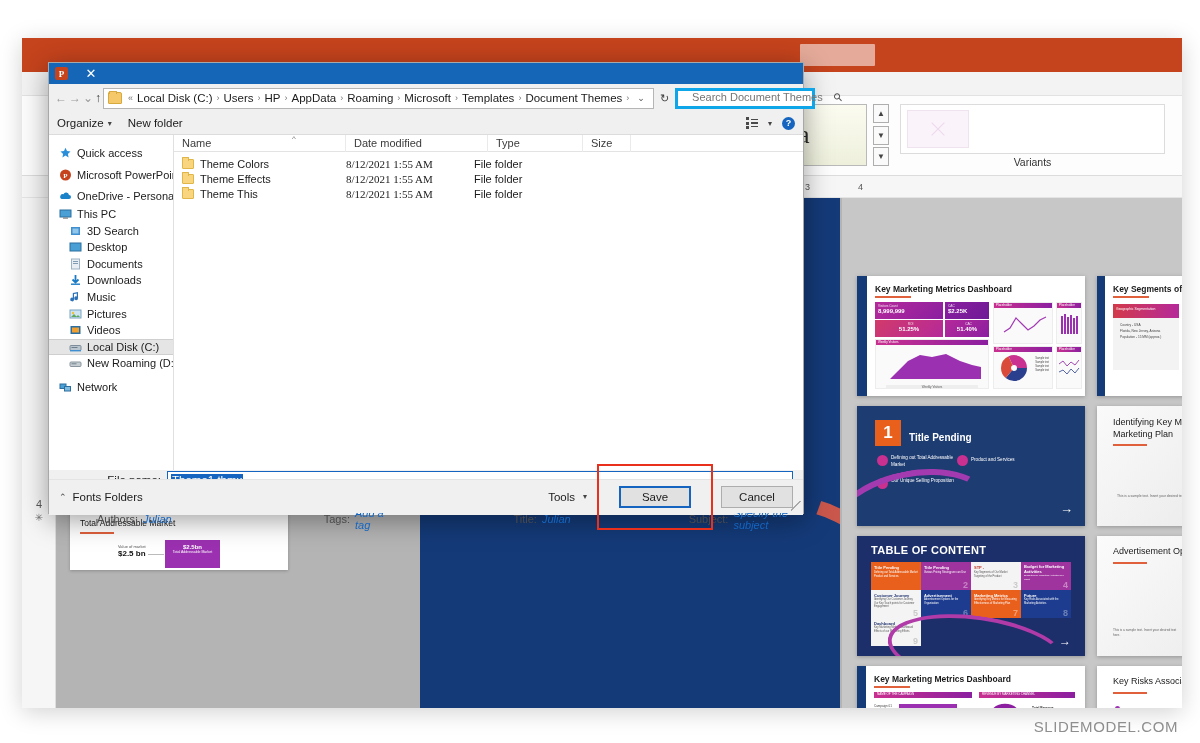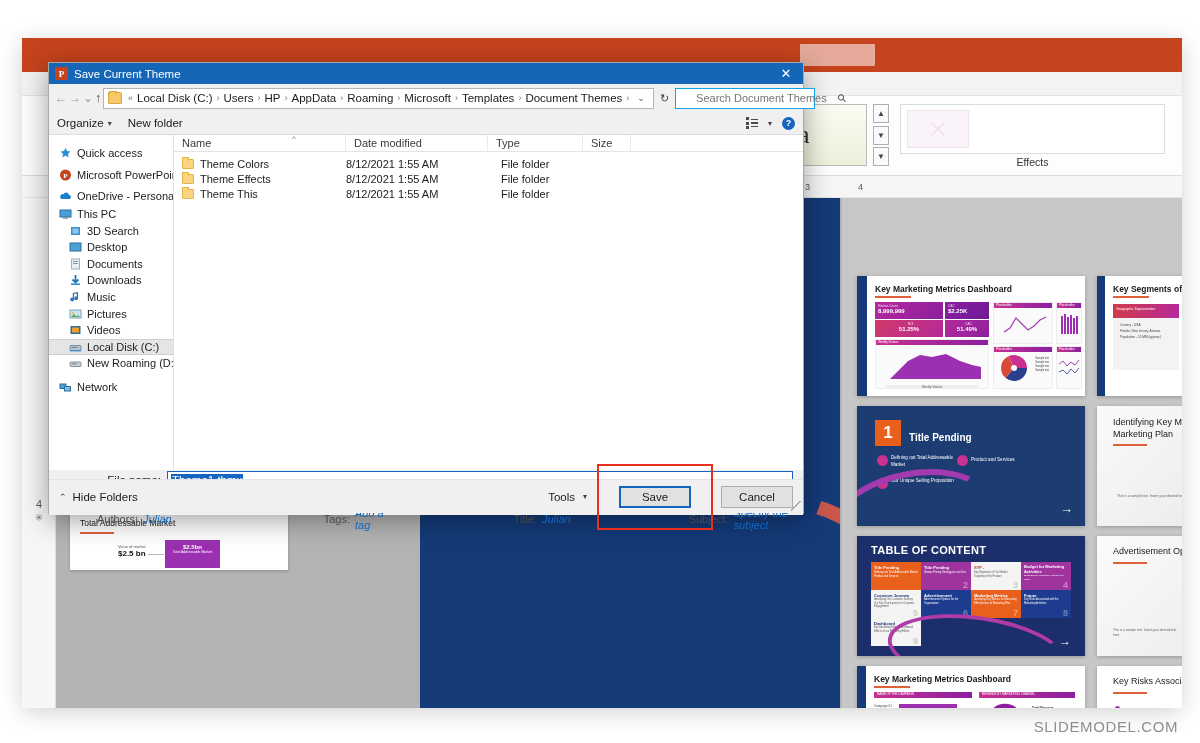--- a/index.html
+++ b/index.html
@@ -199,22 +199,22 @@
     background:#f5c96a; border:1px solid #d8a93f; border-bottom:0; border-radius:1px 1px 0 0;
   }
   .crumb{ padding:0 2px; white-space:nowrap; font-size:11.5px; color:#1b1b1b; }
   .crumb-sep{ color:#767676; padding:0 2px; font-size:9px; }
   .crumb-caret{ margin-left:auto; padding:0 6px; color:#555; font-size:9px; }
   .refresh-btn{
     width:20px; height:21px; display:flex; align-items:center; justify-content:center;
     color:#3a3a3a; font-size:11px; margin-right:4px;
   }
   .searchbox{
-    width:140px; height:21px; background:#fff; border:1px solid #0ea5e9;
-    display:flex; align-items:center; padding:0 20px;
+    width:140px; height:21px; background:#fff; border:3px solid #0ea5e9;
+    display:flex; align-items:flex-start; padding:0 14px;
   }
   .searchbox input{
     flex:1; border:0; outline:0; font-size:11px; color:#6b6b6b;
     font-family:"Liberation Sans",sans-serif; background:transparent;
   }
   .search-glyph{ font-size:11px; color:#555; transform:rotate(-45deg); }
 
   .dlg-toolbar{
     height:23px; background:#f0f0f0; display:flex; align-items:center;
     padding:0 8px; border-bottom:1px solid #dcdcdc; gap:16px;
@@ -247,21 +247,21 @@
 
   .dlg-files{ flex:1; position:relative; background:#fff; }
   .col-head{
     height:17px; display:flex; align-items:center; border-bottom:1px solid #e3e3e3;
     font-size:11px; color:#3b3b3b; position:relative;
   }
   .col-head .c{ padding-left:8px; border-right:1px solid #eaeaea; height:17px; line-height:17px; }
   .sort-arrow{ position:absolute; left:118px; top:-1px; font-size:8px; color:#777; }
   .frow{ height:15.4px; display:flex; align-items:center; font-size:11px; color:#1b1b1b; }
   .frow .fname{ width:172px; display:flex; align-items:center; gap:6px; padding-left:8px;}
-  .frow .fdate{ width:155px; }
+  .frow .fdate{ width:128px;font-family:Liberation Serif, serif; }
   .frow .ftype{ width:95px; }
   .folder-ico{
     width:12px; height:10px; background:#f8d57e; border:1px solid #e0b648;
     border-radius:0 1px 1px 1px; position:relative; flex:0 0 12px;
   }
   .folder-ico:after{
     content:""; position:absolute; left:-1px; top:-3px; width:5px; height:3px;
     background:#f8d57e; border:1px solid #e0b648; border-bottom:0; border-radius:1px 1px 0 0;
   }
 
@@ -338,21 +338,21 @@
       <div class="gallery-scroll">
         <span>▲</span>
         <span>▼</span>
         <span>▼</span>
       </div>
 
       <div class="variants-box">
         <div class="variant-thumb"></div>
 
       </div>
-      <div class="variants-label">Effects</div>
+      <div class="variants-label">Variants</div>
     </div>
 
     <div class="ppt-ruler">
       <div class="ruler-marks">
         <span>0</span>
         <span>1</span>
         <span>2</span>
         <span>3</span>
         <span>4</span>
       </div>
@@ -628,21 +628,20 @@
       </div>
     </div>
   </div>
 
   <div class="watermark">SLIDEMODEL.COM</div>
 
   <div class="dialog">
 
     <div class="dlg-title">
       <span class="ppt-ico">P</span>
-      <span class="t">Save Current Theme</span>
       <span class="dlg-close">✕</span>
     </div>
 
     <div class="dlg-nav">
       <span class="nav-btn">←</span>
       <span class="nav-btn">→</span>
       <span class="nav-btn" style="width:12px">⌄</span>
       <span class="nav-btn active">↑</span>
 
       <div class="crumbbar">
@@ -863,21 +862,21 @@
         <span class="meta-lab" style="margin-left:123px">Title:</span>
         <span class="meta-val">Julian</span>
         <span class="meta-lab" style="margin-left:118px">Subject:</span>
         <span class="meta-val">Specify the subject</span>
       </div>
     </div>
 
     <div class="dlg-footer">
       <span class="hide-folders">
         <span class="chev-up">⌃</span>
-        <span>Hide Folders</span>
+        <span>Fonts Folders</span>
       </span>
       <span class="footer-right">
         <span class="tools-btn">
           <span>Tools</span>
           <span class="tb-caret">▾</span>
         </span>
         <span class="save-highlight">
           <span class="btn default">Save</span>
         </span>
         <span class="btn">Cancel</span>

